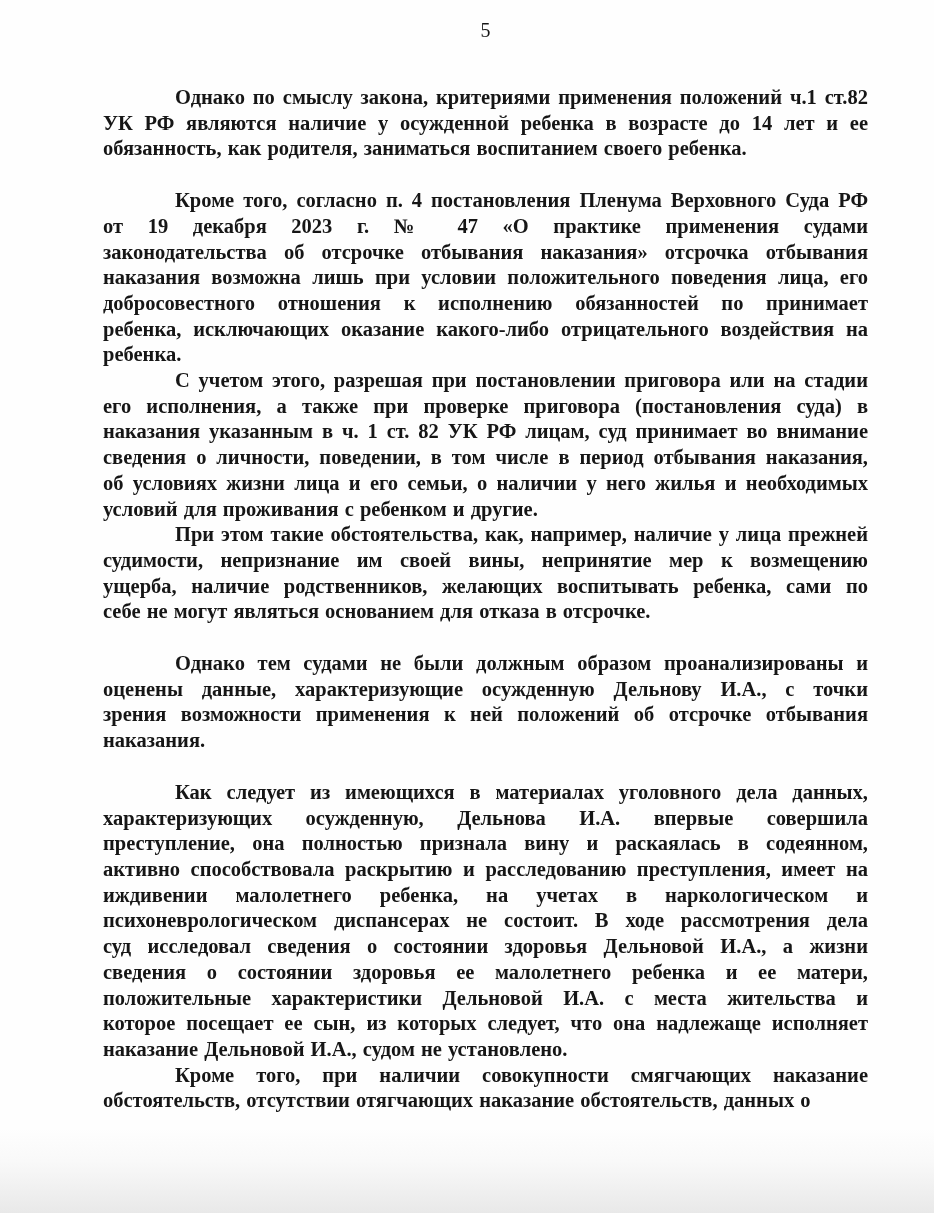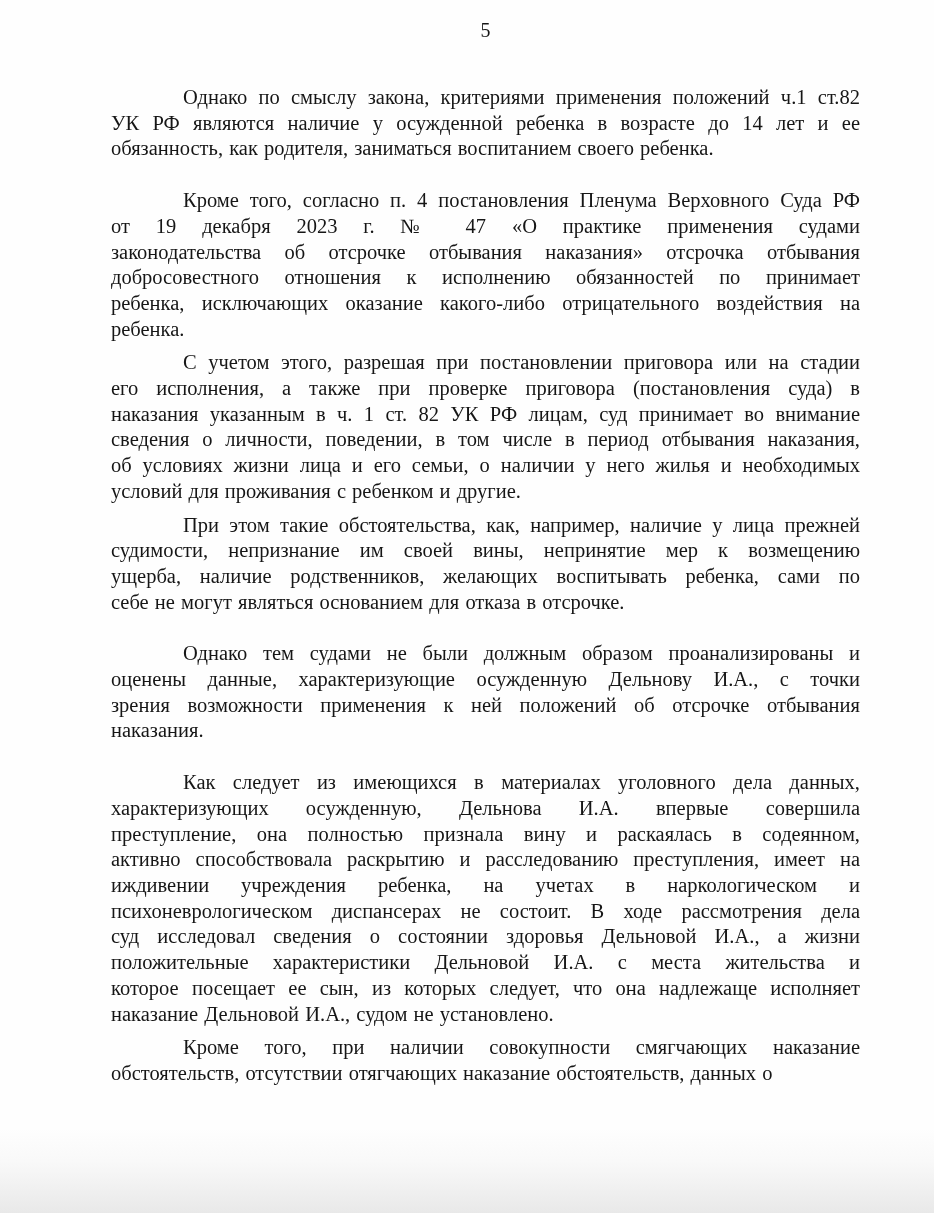--- a/index.html
+++ b/index.html
@@ -25,22 +25,23 @@
     line-height: 26px;
   }
   .content {
     width: 765px;
     margin: 42px 66px 0 103px;
     font-size: 20.5px;
     line-height: 25.7px;
     word-spacing: 1px;
   }
   .para {
-    margin: 8px;
+    margin: 0;
     padding: 0;
+    font-weight: bold;
   }
   .para.gap {
     margin-top: 26px;
   }
   .line {
     display: block;
     text-align: justify;
     text-align-last: justify;
   }
   .line.first {
@@ -68,20 +69,21 @@
   <div class="content">
       <p class="para">
         <span class="line first">Однако по смыслу закона, критериями применения положений ч.1 ст.82</span>
         <span class="line">УК РФ являются наличие у осужденной ребенка в возрасте до 14 лет и ее</span>
         <span class="line last">обязанность, как родителя, заниматься воспитанием своего ребенка.</span>
       </p>
       <p class="para gap">
         <span class="line first">Кроме того, согласно п. 4 постановления Пленума Верховного Суда РФ</span>
         <span class="line">от 19 декабря 2023 г. № 47 «О практике применения судами</span>
         <span class="line">законодательства об отсрочке отбывания наказания» отсрочка отбывания</span>
+        <span class="line">наказания возможна лишь при условии положительного поведения лица, его</span>
         <span class="line">добросовестного отношения к исполнению обязанностей по принимает</span>
         <span class="line">ребенка, исключающих оказание какого-либо отрицательного воздействия на</span>
         <span class="line last">ребенка.</span>
       </p>
       <p class="para">
         <span class="line first">С учетом этого, разрешая при постановлении приговора или на стадии</span>
         <span class="line">его исполнения, а также при проверке приговора (постановления суда) в</span>
         <span class="line">наказания указанным в ч. 1 ст. 82 УК РФ лицам, суд принимает во внимание</span>
         <span class="line">сведения о личности, поведении, в том числе в период отбывания наказания,</span>
         <span class="line">об условиях жизни лица и его семьи, о наличии у него жилья и необходимых</span>
@@ -97,23 +99,24 @@
         <span class="line first">Однако тем судами не были должным образом проанализированы и</span>
         <span class="line">оценены данные, характеризующие осужденную Дельнову И.А., с точки</span>
         <span class="line">зрения возможности применения к ней положений об отсрочке отбывания</span>
         <span class="line last">наказания.</span>
       </p>
       <p class="para gap">
         <span class="line first">Как следует из имеющихся в материалах уголовного дела данных,</span>
         <span class="line">характеризующих осужденную, Дельнова И.А. впервые совершила</span>
         <span class="line">преступление, она полностью признала вину и раскаялась в содеянном,</span>
         <span class="line">активно способствовала раскрытию и расследованию преступления, имеет на</span>
-        <span class="line">иждивении учреждения ребенка, на учетах в наркологическом и</span>
+        <span class="line">иждивении малолетнего ребенка, на учетах в наркологическом и</span>
         <span class="line">психоневрологическом диспансерах не состоит. В ходе рассмотрения дела</span>
         <span class="line">суд исследовал сведения о состоянии здоровья Дельновой И.А., а жизни</span>
+        <span class="line">сведения о состоянии здоровья ее малолетнего ребенка и ее матери,</span>
         <span class="line">положительные характеристики Дельновой И.А. с места жительства и</span>
         <span class="line">которое посещает ее сын, из которых следует, что она надлежаще исполняет</span>
         <span class="line last">наказание Дельновой И.А., судом не установлено.</span>
       </p>
       <p class="para">
         <span class="line first">Кроме того, при наличии совокупности смягчающих наказание</span>
         <span class="line last">обстоятельств, отсутствии отягчающих наказание обстоятельств, данных о</span>
       </p>
     </div>
 

